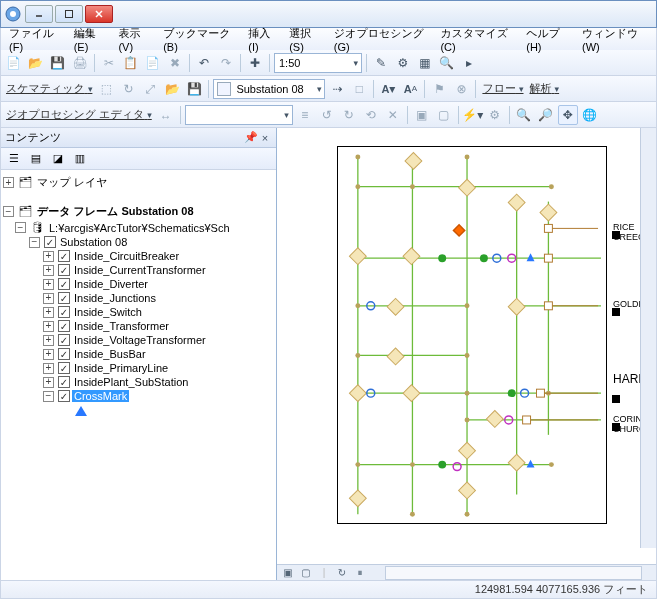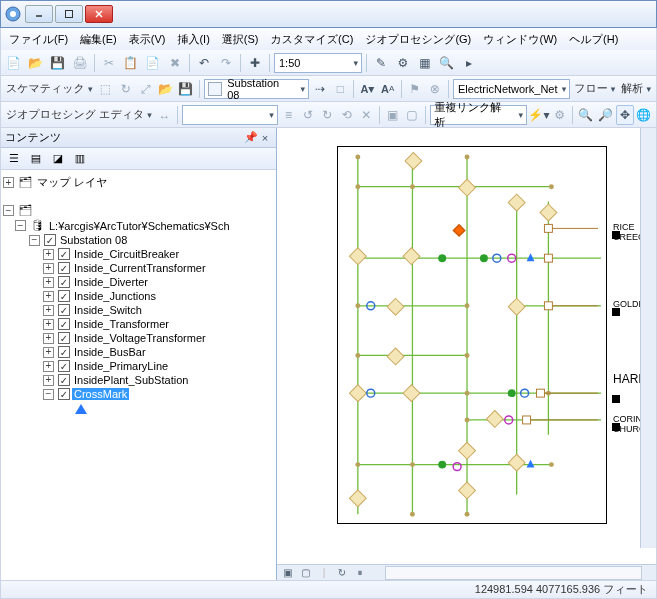--- a/index.html
+++ b/index.html
@@ -21,21 +21,21 @@
 
   
   .toolrow { height: 26px; background: linear-gradient(#f7faff,#e6edf9); border:1px solid #cbd5e6; border-top:none; display:flex; align-items:center; padding: 0 3px; gap: 2px; overflow:hidden; }
   .tbbtn { width: 20px; height: 20px; border: 1px solid transparent; border-radius:2px; display:flex; align-items:center; justify-content:center; font-size:12px; color:#456; }
   .tbbtn.dis { color:#9ab; }
   .sep { width:1px; height:18px; background:#bcd; margin: 0 2px; }
   .combo { height: 20px; border:1px solid #9ab5d6; background:#fff; display:flex; align-items:center; padding:0 16px 0 4px; position:relative; min-width:60px; }
   .combo::after { content:"▾"; position:absolute; right:3px; font-size:9px; color:#456; }
   .combo.icon { padding-left:22px; }
   .combo .cicon { position:absolute; left:3px; width:14px; height:14px; border:1px solid #9ab; background:#f0f4ff;}
-  .tlabel { padding: 0 2px; color:#333; white-space:nowrap;}
+  .tlabel { padding: 0 2px; color:#333; white-space:nowrap;text-decoration:underline;}
   .tlabel .arrow::after{content:"▾"; font-size:9px; color:#456;}
 
   
   .main { display:flex; height: calc(599px - 28px - 22px - 26px*3 - 18px); border:1px solid #cbd5e6; border-top:none;}
   .toc { width: 276px; display:flex; flex-direction:column; border-right:1px solid #9ab5d6;}
   .tochdr { height:20px; background:linear-gradient(#eef3fc,#dce6f6); border-bottom:1px solid #b8c8e0; display:flex; align-items:center; padding:0 4px; font-weight:normal;}
   .tochdr .ttl { flex:1;}
   .tochdr .pin, .tochdr .x { width:14px; text-align:center; color:#456;}
   .toctog { height:22px; background:linear-gradient(#f4f8ff,#e5ecfa); border-bottom:1px solid #cbd5e6; display:flex; align-items:center; gap:4px; padding:0 4px;}
   .toctog .tab { width:18px; height:18px; display:flex; align-items:center; justify-content:center;}
@@ -88,26 +88,27 @@
           <line x1="8" y1="2" x2="2" y2="8" stroke="#fff" stroke-width="1.5"></line>
         </svg>
       </div>
   </div>
 </div>
 
 <div class="menubar">
   <span>ファイル(F)</span>
   <span>編集(E)</span>
   <span>表示(V)</span>
+  <span>ブックマーク(B)</span>
   <span>挿入(I)</span>
   <span>選択(S)</span>
+  <span>ジオプロセシング(G)</span>
   <span>カスタマイズ(C)</span>
-  <span>ジオプロセシング(G)</span>
+  <span>ヘルプ(H)</span>
   <span>ウィンドウ(W)</span>
-  <span>ヘルプ(H)</span>
 </div>
 
 <div class="toolrow">
   <div class="tbbtn">📄</div>
   <div class="tbbtn">📂</div>
   <div class="tbbtn">💾</div>
   <div class="tbbtn dis">🖨</div>
   <div class="sep"></div>
   <div class="tbbtn dis">✂</div>
   <div class="tbbtn">📋</div>
@@ -147,44 +148,38 @@
   <div class="sep"></div>
   <div class="tbbtn"><b>A</b>▾</div>
   <div class="tbbtn">
       <b>A</b>
       <sub style="font-size:8px">A</sub>
     </div>
   <div class="sep"></div>
   <div class="tbbtn dis">⚑</div>
   <div class="tbbtn dis">⊗</div>
   <div class="sep"></div>
-  <div class="combo" style="width:128px">
-      <span>ElectricNetwork_Net</span>
-    </div>
   <div class="tlabel"><span>フロー</span> <span class="arrow"></span></div>
   <div class="tlabel"><span>解析</span> <span class="arrow"></span></div>
 </div>
 
 <div class="toolrow">
   <div class="tlabel"><span>ジオプロセシング エディタ</span> <span class="arrow"></span></div>
   <div class="tbbtn dis">↔</div>
   <div class="sep"></div>
   <div class="combo" style="width:108px"></div>
   <div class="tbbtn dis">≡</div>
   <div class="tbbtn dis">↺</div>
   <div class="tbbtn dis">↻</div>
   <div class="tbbtn dis">⟲</div>
   <div class="tbbtn dis">✕</div>
   <div class="sep"></div>
   <div class="tbbtn dis">▣</div>
   <div class="tbbtn dis">▢</div>
   <div class="sep"></div>
-  <div class="combo" style="width:110px">
-      <span>重複リンク解析</span>
-    </div>
   <div class="tbbtn">⚡▾</div>
   <div class="tbbtn dis">⚙</div>
   <div class="sep"></div>
   <div class="tbbtn">🔍</div>
   <div class="tbbtn dis">🔎</div>
   <div class="tbbtn" style="border:1px solid #a8c4e8;background:#eaf2ff">✥</div>
   <div class="tbbtn">🌐</div>
 </div>
 
 <div class="main">
@@ -204,20 +199,21 @@
     <div class="tree">
       <div class="node">
           <span class="exp">+</span>
           <span class="nico">🗂</span>
           <span class="nlabel">マップ レイヤ</span>
         </div>
       <div style="height:12px"></div>
       <div class="node">
           <span class="exp">−</span>
           <span class="nico">🗂</span>
+          <b class="nlabel">データ フレーム Substation 08</b>
         </div>
       <div class="node ind1">
           <span class="exp">−</span>
           <span class="nico">🛢</span>
           <span class="nlabel">L:¥arcgis¥ArcTutor¥Schematics¥Sch</span>
         </div>
       <div class="node ind2">
           <span class="exp">−</span>
           <span class="chk">✓</span>
           <span class="nlabel">Substation 08</span>

